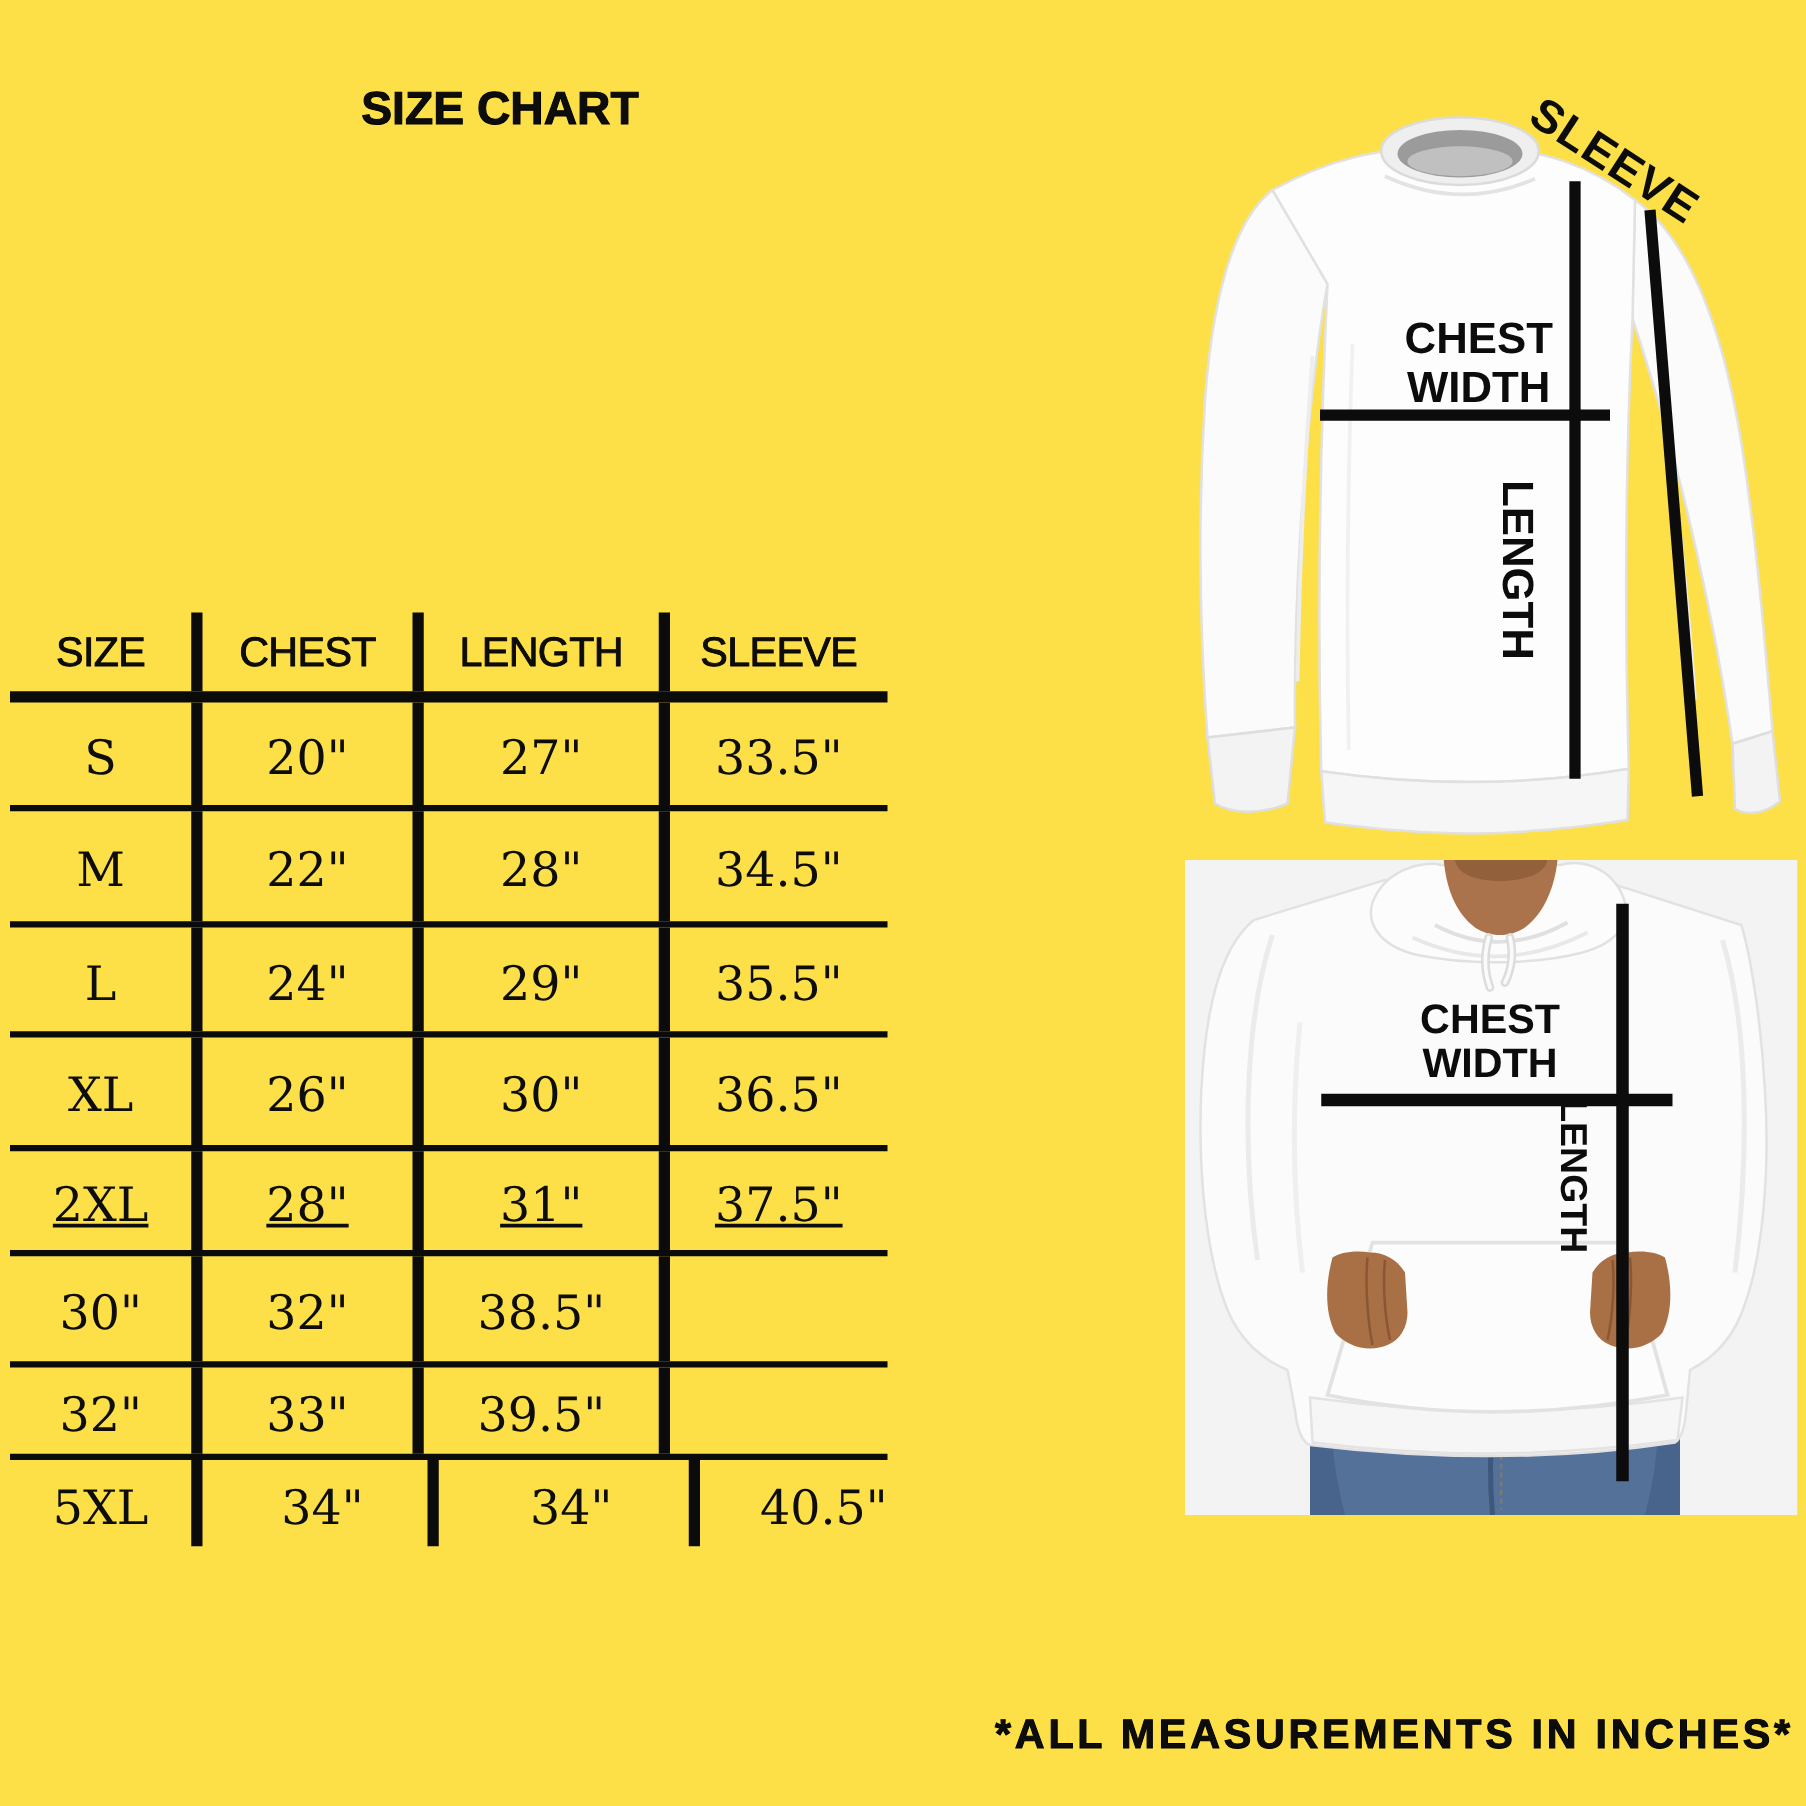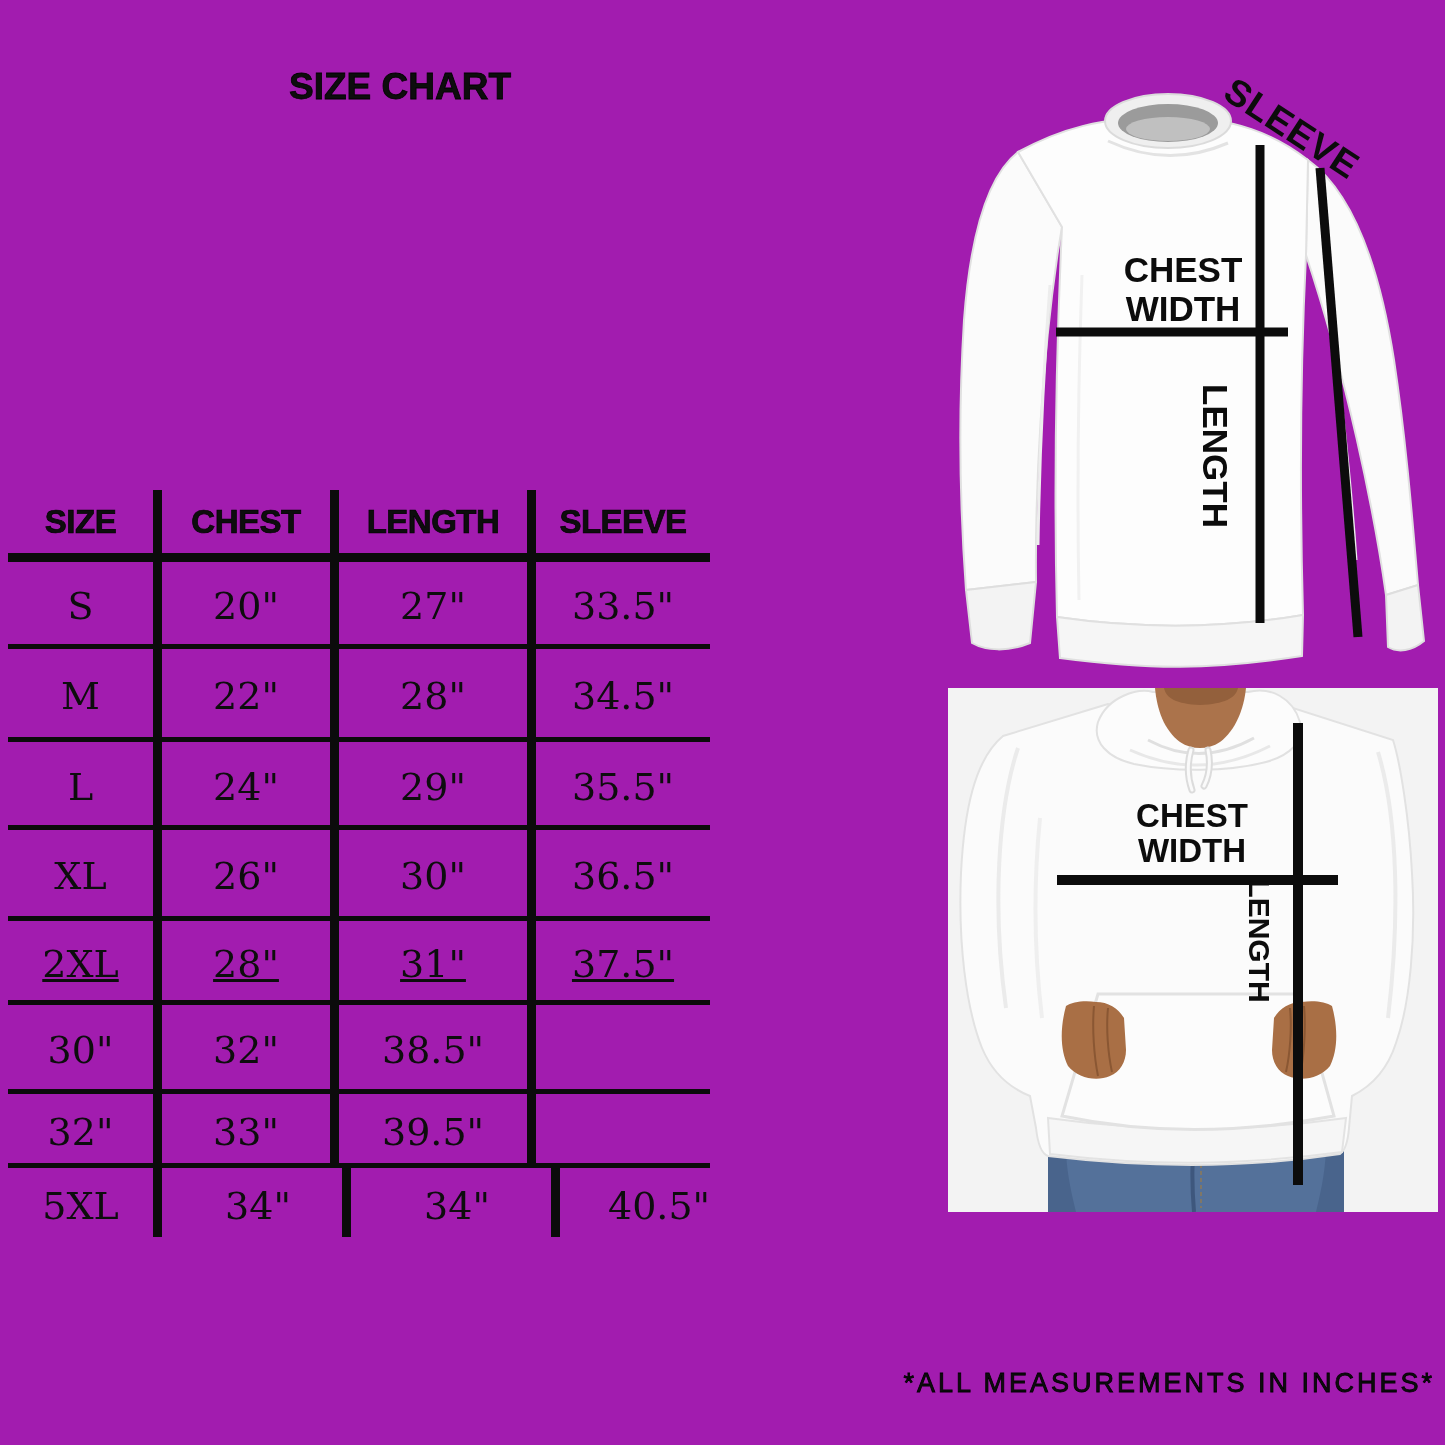--- a/index.html
+++ b/index.html
@@ -1,16 +1,16 @@
 <!DOCTYPE html>
 <html><head>
 <meta charset="utf-8">
 <style>
   html,body{margin:0;padding:0;background:#ffffff;}
-  .page{position:relative;width:1445px;height:1445px;background:#a21caf;overflow:hidden;
+  .page{position:relative;width:1445px;height:1445px;background:#fde047;overflow:hidden;
         font-family:"Liberation Sans",sans-serif;color:#0d0d0d;}
 
   
   .title{position:absolute;left:100px;top:66px;width:600px;text-align:center;
          font-size:37px;font-weight:800;letter-spacing:0px;-webkit-text-stroke:0.8px #000;}
   .subtitle{position:absolute;left:0px;top:130px;width:962px;text-align:center;
          font-size:34px;font-weight:800;letter-spacing:-1.2px;-webkit-text-stroke:0.8px #000;}
 
   
   .size-table{position:absolute;left:8px;top:490px;width:702px;}
@@ -19,31 +19,31 @@
   .t-row:nth-child(2){height:82px;}
   .t-row:nth-child(3){height:88px;}
   .t-row:nth-child(4){height:83px;}
   .t-row:nth-child(5){height:86px;}
   .t-row:nth-child(6){height:79px;text-decoration:underline;}
   .t-row:nth-child(7){height:84px;}
   .t-row:nth-child(8){height:69px;}
   .t-row:nth-child(9){height:69px;border-bottom:none;gap:12px;}
   .t-cell{display:flex;align-items:center;justify-content:center;}
   .t-row .t-cell:nth-child(-n+3){border-right:9px solid #0b0b0b;}
-  .t-head .t-cell{font-weight:700;font-size:33px;letter-spacing:-0.5px;-webkit-text-stroke:0.7px #000;}
+  .t-head .t-cell{font-weight:400;font-size:33px;letter-spacing:-0.5px;-webkit-text-stroke:0.7px #000;}
   .t-body-cell{font-family:"DejaVu Serif","Liberation Serif",serif;font-size:38px;padding-top:6px;}
 
   
   .fig{position:absolute;}
   .fig-flat{left:950px;top:55px;}
   .fig-model{left:948px;top:688px;}
   .anno{font-family:"Liberation Sans",sans-serif;font-weight:800;fill:#0c0c0c;}
 
   
-  .footnote{position:absolute;top:1368px;right:10px;font-size:27px;font-weight:400;
+  .footnote{position:absolute;top:1368px;right:10px;font-size:33px;font-weight:700;
             letter-spacing:3px;-webkit-text-stroke:0.8px #000;}
 </style>
 </head>
 <body>
 
 <div class="page">
 
   <div class="title">SIZE CHART</div>
 
   <div class="size-table">

